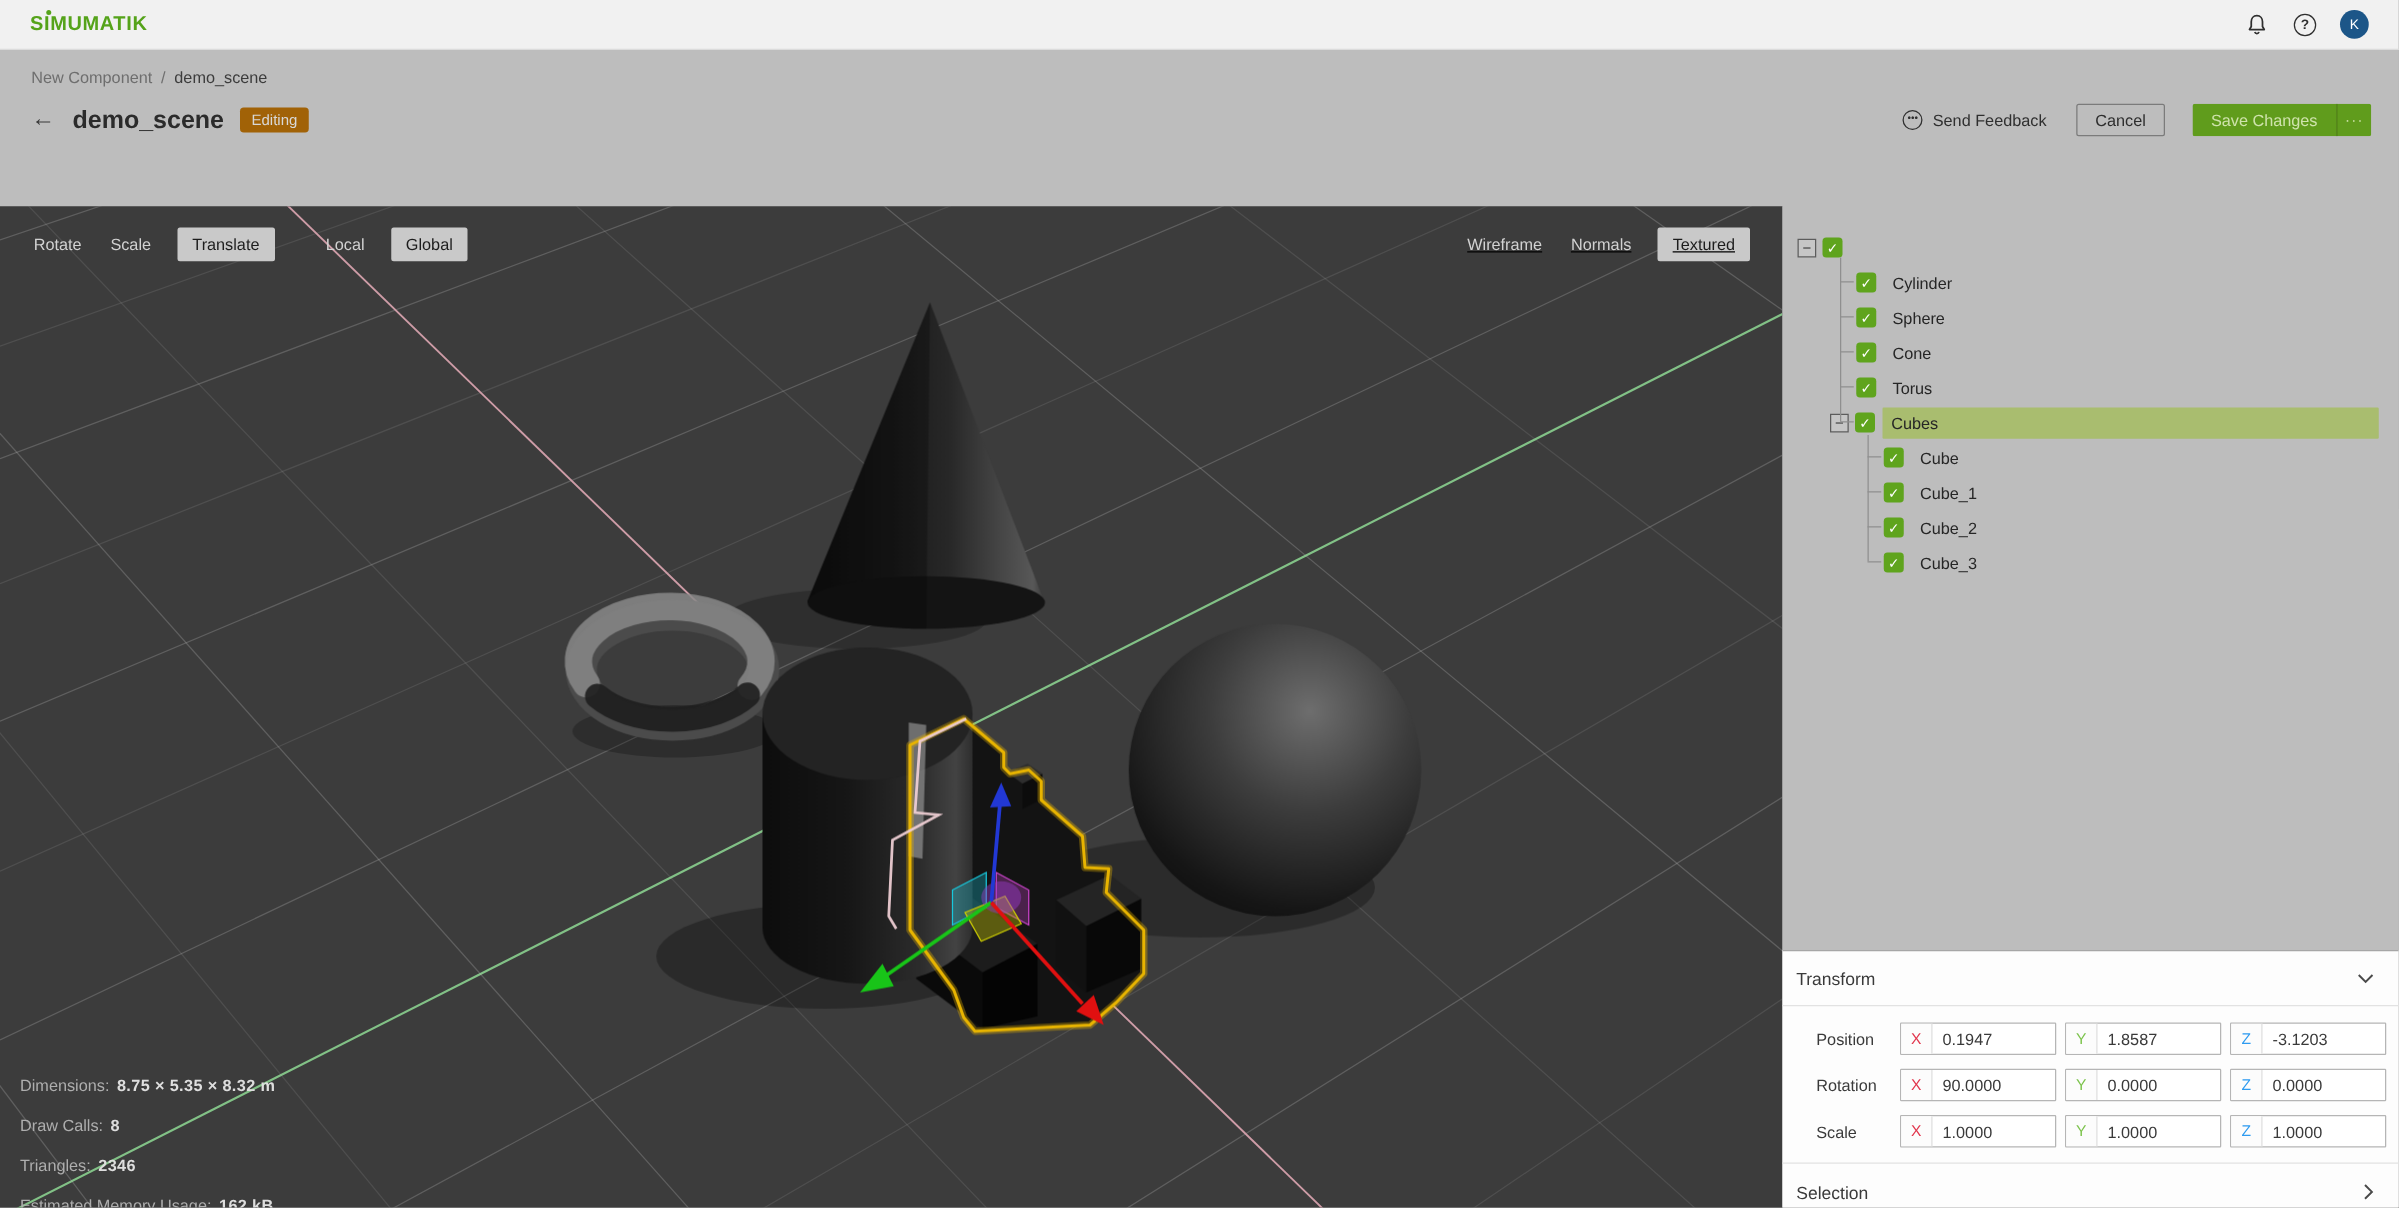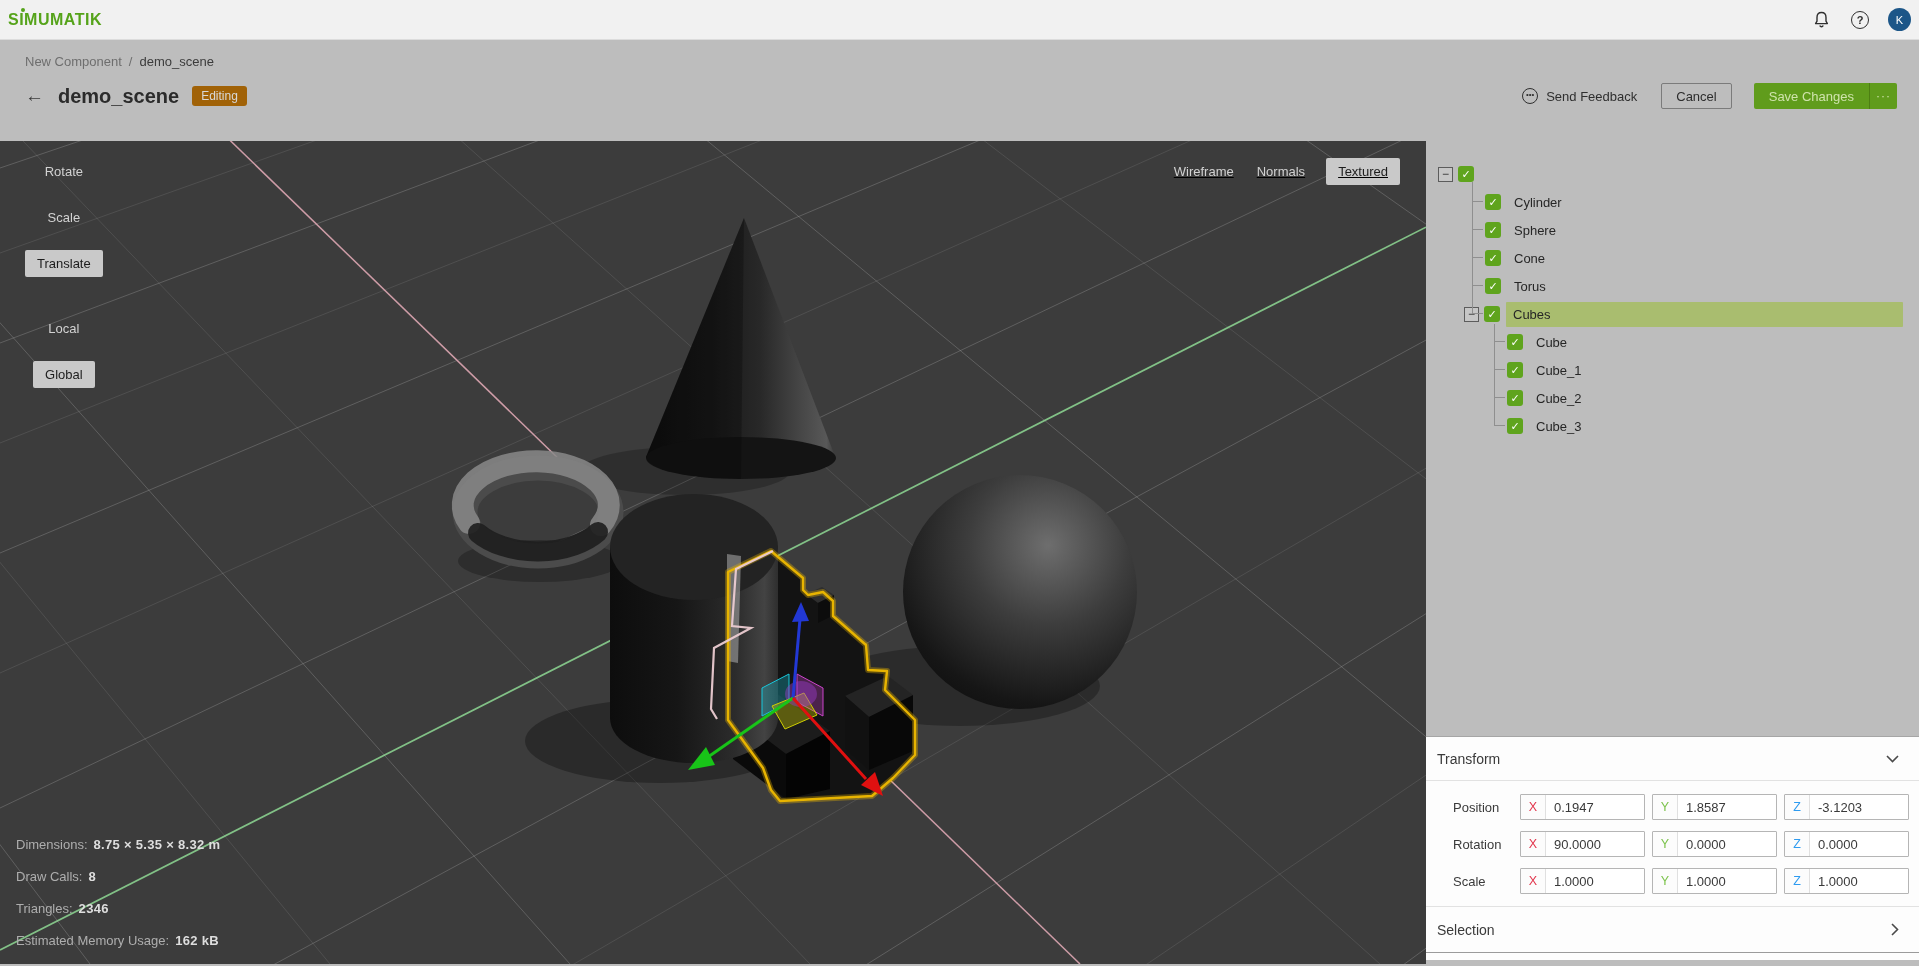--- a/index.html
+++ b/index.html
@@ -1,49 +1,49 @@
 <!DOCTYPE html>
 <html><head>
 <meta charset="utf-8">
 <style>
   * { box-sizing: border-box; margin: 0; padding: 0; }
   html,body { width:1919px; height:966px; overflow:hidden; font-family:"Liberation Sans",sans-serif; background:#bdbdbd; }
 
   
-  .topbar { height:40px; background:#f1f1f1; display:flex; align-items:center; padding:0 8px; border-bottom:1px solid #dcdcdc; }
+  .topbar { height:40px; background:#f1f1f1; display:flex; align-items:center; padding:0 24px; border-bottom:1px solid #dcdcdc; }
   .logo { color:#55a31a; font-weight:bold; font-size:16px; letter-spacing:.5px; position:relative; }
   .logo::after { content:""; position:absolute; left:13px; top:-3px; width:4px; height:4px; border-radius:50%; background:#55a31a; }
   .topbar-right { margin-left:auto; display:flex; align-items:center; gap:17px; }
   .icon-btn { width:22px; height:22px; display:flex; align-items:center; justify-content:center; color:#2f2f2f; cursor:pointer; }
   .help-circle { width:18px; height:18px; border:1.6px solid #2f2f2f; border-radius:50%; font-size:11px; font-weight:bold; display:flex; align-items:center; justify-content:center; color:#2f2f2f; }
   .avatar { width:23px; height:23px; border-radius:50%; background:#1c5688; color:#fff; font-size:11px; display:flex; align-items:center; justify-content:center; }
 
   
-  .subheader { height:101px; background:#bdbdbd; padding:14px 22px 0 25px; }
+  .subheader { height:125px; background:#bdbdbd; padding:14px 22px 0 25px; }
   .breadcrumb { font-size:13px; color:#6e6e6e; display:flex; gap:7px; }
   .breadcrumb .current { color:#3c3c3c; }
   .title-row { margin-top:14px; display:flex; align-items:center; }
   .back-arrow { font-size:19px; color:#3a3a3a; cursor:pointer; margin-right:14px; }
   .page-title { font-size:20px; font-weight:bold; color:#2b2b2b; }
   .badge { margin-left:13px; background:#a16207; color:#d8d8d8; font-size:12px; padding:3px 9px; border-radius:3px;text-align:right; }
   .header-actions { margin-left:auto; display:flex; align-items:center; }
   .feedback-btn { display:flex; align-items:center; gap:8px; font-size:13px; color:#2f2f2f; cursor:pointer; margin-right:24px; }
   .bubble { width:16px; height:16px; border:1.4px solid #2f2f2f; border-radius:50%; font-size:8px; line-height:12px; text-align:center; color:#2f2f2f; }
   .cancel-btn { height:26px; padding:0 14px; font-size:13px; color:#2d2d2d; background:transparent; border:1px solid #7b7b7b; border-radius:2px; cursor:pointer; margin-right:22px; }
   .save-group { display:flex; height:26px; border-radius:2px; overflow:hidden; }
   .save-btn { background:#609c1c; color:#cfe3ac; font-size:13px; border:none; padding:0 15px; cursor:pointer; }
   .more-btn { background:#609c1c; color:#cfe3ac; border:none; border-left:1px solid #4d7f12; width:28px; font-size:12px; letter-spacing:1px; cursor:pointer; }
 
   
   .main { display:flex; height:823px; }
   .viewport { position:relative; width:1426px; height:823px; background:#3c3c3c; overflow:hidden; }
   #scene-svg { position:absolute; inset:0; }
 
   .vp-toolbar { position:absolute; top:17px; display:flex; align-items:center; gap:19px; }
-  .vp-toolbar.left { left:25px;flex-direction:column; }
+  .vp-toolbar.left { left:25px; }
   .vp-toolbar.right { right:26px;text-decoration:underline; }
   .vp-btn { font-size:13px; color:#d2d2d2; background:transparent; border:none; padding:6px 2px; cursor:pointer; border-radius:2px; }
   .vp-btn.active { background:#c9c9c9; color:#1d1d1d; padding:6px 12px; }
   .vp-group-gap { width:1px; }
 
   .stats { position:absolute; left:16px; bottom:16px; font-size:13px; color:#aeaeae; }
   .stats .stat-row { margin-top:17px; }
   .stats .stat-row:first-child { margin-top:0; }
   .stats b { color:#dedede; margin-left:6px; letter-spacing:.3px; }
 

